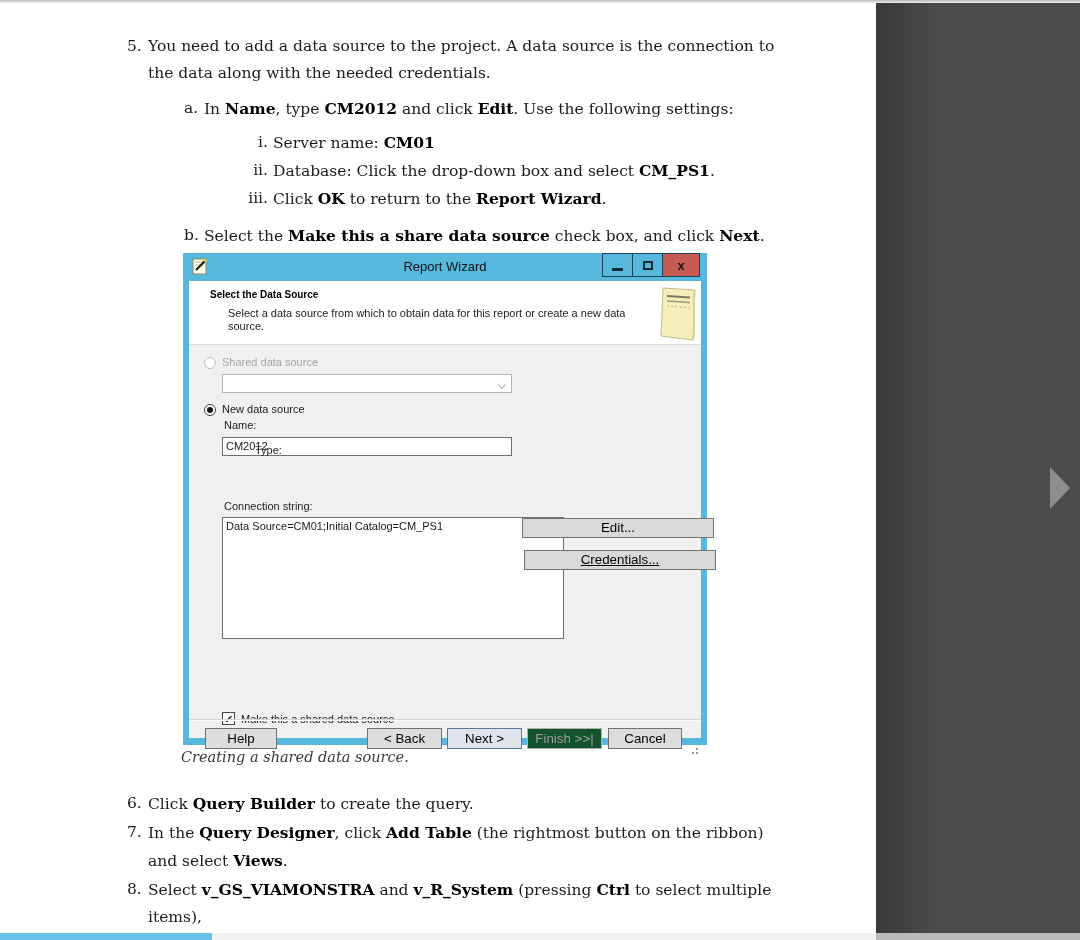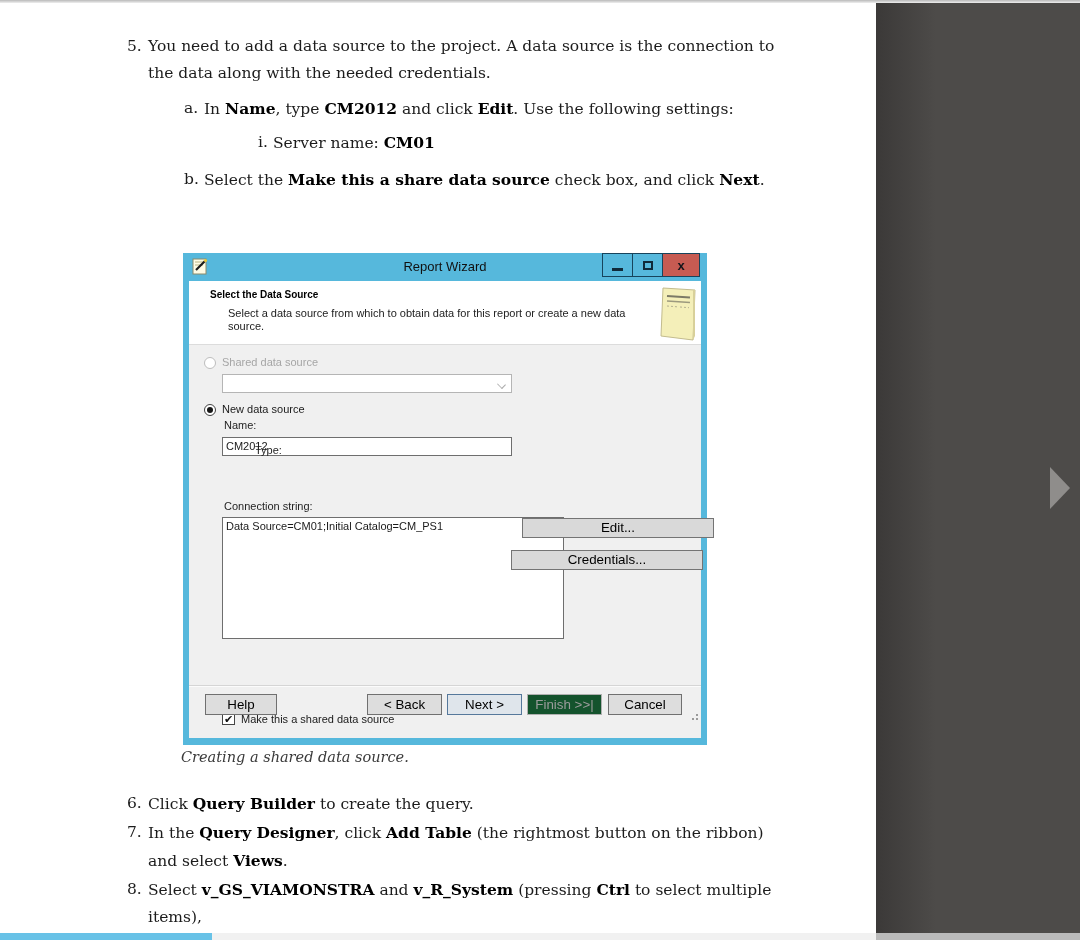--- a/index.html
+++ b/index.html
@@ -71,21 +71,21 @@
           border-right:1.5px solid #333; border-bottom:1.5px solid #333;
           transform:rotate(45deg) scaleY(.8); }
   .chev.dim { border-color:#aaa; }
   .side-btn { position:absolute; width:192px; height:20px; background:#d9d9d9;
               border:1px solid #747474; text-align:center; line-height:18px; cursor:pointer; }
   .checkbox { position:absolute; left:33px; top:367px; width:13px; height:13px; background:#fff;
               border:1px solid #454545; text-align:center; line-height:12px; font-size:11px;
               color:#111; cursor:pointer; }
   .cblabel { position:absolute; left:52px; top:368px; }
 
-  .btnrow { position:absolute; left:0; top:404px; width:512px; height:38px;
+  .btnrow { position:absolute; left:0; top:438px; width:512px; height:38px;
             border-top:1px solid #d5d5d5; box-shadow:inset 0 1px 0 #fbfbfb;padding-left:16px; }
   .fbtn { position:absolute; top:8px; height:21px; background:#ddd; border:1px solid #707070;
           text-align:center; line-height:19px; cursor:pointer; }
   .fbtn.next { border-color:#56789b; background:#dfe5eb; }
   .fbtn.disabled { border-color:#b0b0b0; background:#14532d; color:#9c9c9c; cursor:default; }
   .grip { position:absolute; right:3px; bottom:3px; width:8px; height:8px; }
   .grip i { position:absolute; width:2px; height:2px; background:#9a9a9a; }
   .grip i:nth-child(1){ right:0; bottom:0; } .grip i:nth-child(2){ right:4px; bottom:0; }
   .grip i:nth-child(3){ right:0; bottom:4px; }
 
@@ -105,20 +105,28 @@
       <span class="marker">5.</span>
       <span class="txt"><span>You need to add a data source to the project. A data source is the connection to the data along with the needed credentials.</span></span>
     </div>
     <div class="li lvl2 mt8">
       <span class="marker">a.</span>
       <span class="txt"><span>In </span><b>Name</b><span>, type </span><b>CM2012</b><span> and click </span><b>Edit</b><span>. Use the following settings:</span></span>
     </div>
     <div class="li lvl3 mt6">
       <span class="marker">i.</span>
       <span class="txt"><span>Server name: </span><b>CM01</b></span>
+    </div>
+    <div class="li lvl3">
+      <span class="marker">ii.</span>
+      <span class="txt"><span>Database: Click the drop-down box and select </span><b>CM_PS1</b><span>.</span></span>
+    </div>
+    <div class="li lvl3">
+      <span class="marker">iii.</span>
+      <span class="txt"><span>Click </span><b>OK</b><span> to return to the </span><b>Report Wizard</b><span>.</span></span>
     </div>
     <div class="li lvl2 mt9">
       <span class="marker">b.</span>
       <span class="txt"><span>Select the </span><b>Make this a share data source</b><span> check box, and click </span><b>Next</b><span>.</span></span>
     </div>
   </div>
 
   <div class="dialog">
     <div class="titlebar">
       <span class="wizard-icon">
@@ -174,21 +182,21 @@
         </div>
 
         <span class="field-label" style="left:35px; top:99px;margin-left:31px;">Type:</span>
 
         <span class="field-label" style="left:35px; top:155px;">Connection string:</span>
         <div class="tbox" style="left:33px; top:172px; width:342px; height:122px;">
           <span>Data Source=CM01;Initial Catalog=CM_PS1</span>
         </div>
 
         <button class="side-btn" style="left:333px; top:173px;">Edit...</button>
-        <button class="side-btn" style="left:322px; top:205px;">Credentials...</button>
+        <button class="side-btn" style="left:335px; top:205px;text-decoration:underline;">Credentials...</button>
 
         <span class="checkbox">✔</span>
         <span class="cblabel">Make this a shared data source</span>
       </div>
 
       <div class="btnrow">
         <button class="fbtn" style="left:16px; width:72px;">Help</button>
         <button class="fbtn" style="left:178px; width:75px;">&lt; Back</button>
         <button class="fbtn next" style="left:258px; width:75px;">Next &gt;</button>
         <button class="fbtn disabled" style="left:338px; width:75px;">Finish &gt;&gt;|</button>

